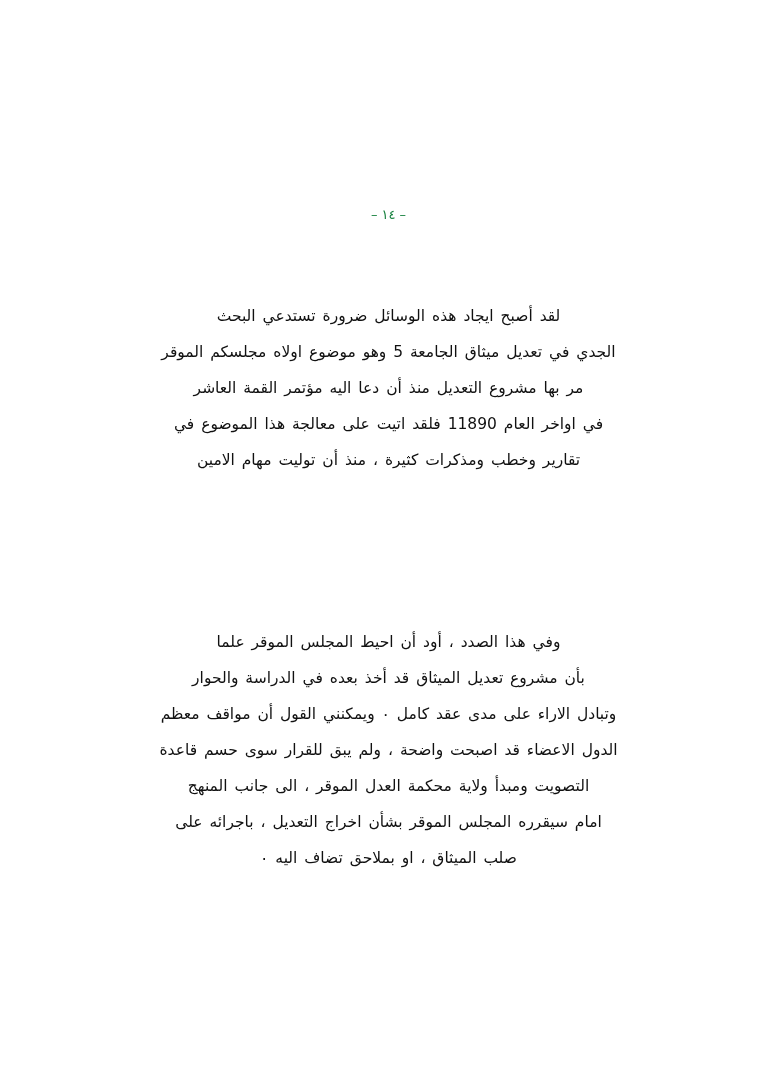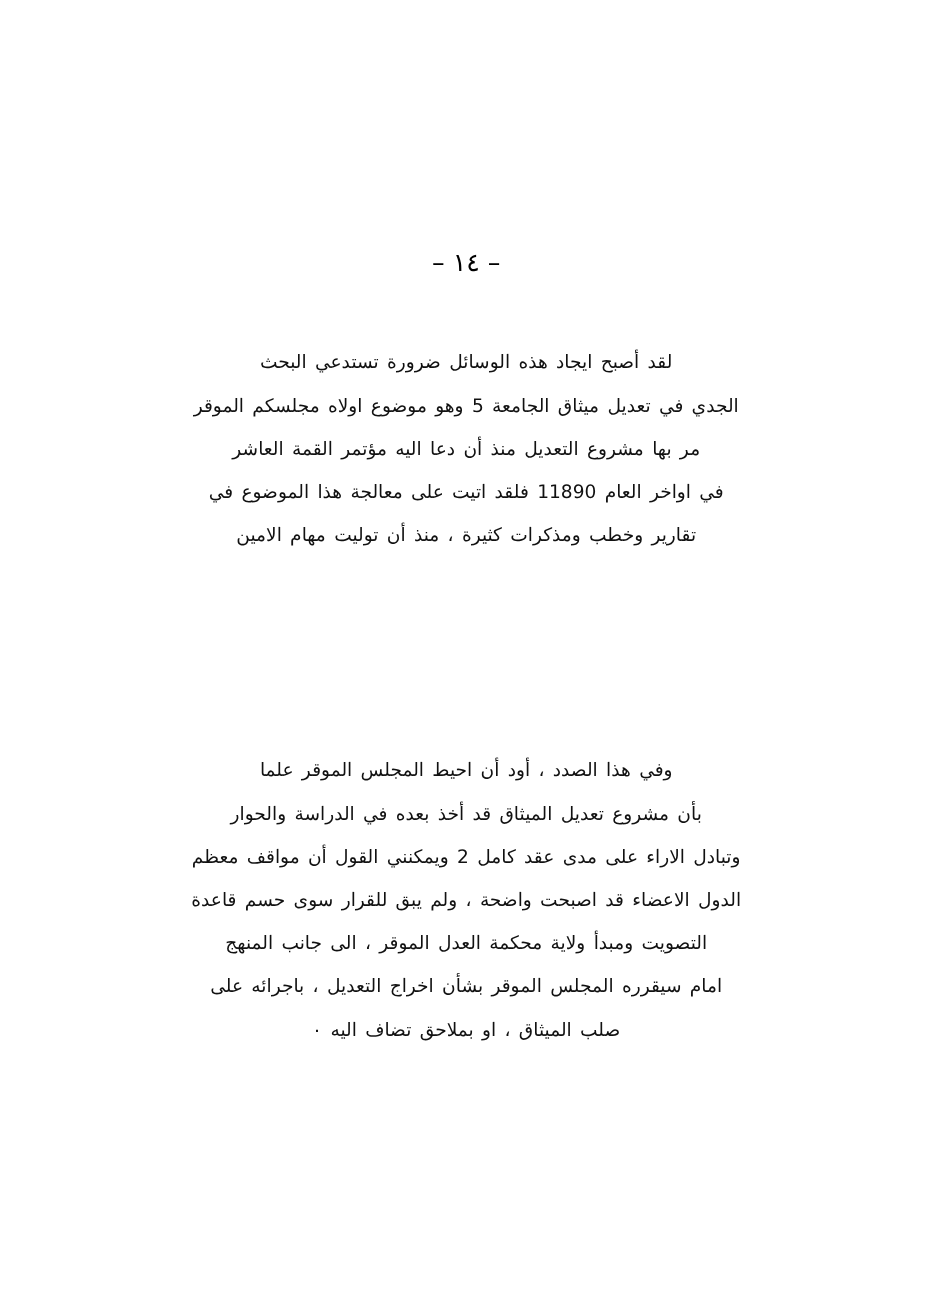--- a/index.html
+++ b/index.html
@@ -22,23 +22,23 @@
     padding: 0;
     position: relative;
     background: #fff;
   }
   .page-number {
     position: absolute;
     top: 207px;
     left: 0;
     width: 777px;
     text-align: center;
-    font-size: 21px;
+    font-size: 13px;
     letter-spacing: 1px;
-    color: #000000;
+    color: #15803d;
     direction: rtl;
   }
   .body-block {
     position: absolute;
     left: 100px;
     right: 100px;
     width: 577px;
   }
   .para {
     direction: rtl;
@@ -51,21 +51,21 @@
   }
   .para.p1 { top: 0; }
   .para .line {
     display: block;
     direction: rtl;
     white-space: nowrap;
   }
   .para .line.center {
     text-align: center;
   }
-  #block1 { top: 284px; }
+  #block1 { top: 298px; }
   #block2 { top: 624px; }
 </style>
 </head>
 <body>
 
 <div class="page">
 
   <div class="page-number">– ١٤ –</div>
 
   <div class="body-block" id="block1">
@@ -75,21 +75,21 @@
       <span class="line center">مر بها مشروع التعديل منذ أن دعا اليه مؤتمر القمة العاشر</span>
       <span class="line center">في اواخر العام 11890 فلقد اتيت على معالجة هذا الموضوع في</span>
       <span class="line center">تقارير وخطب ومذكرات كثيرة ، منذ أن توليت مهام الامين</span>
     </div>
   </div>
 
   <div class="body-block" id="block2">
     <div class="para p2">
       <span class="line center">وفي هذا الصدد ، أود أن احيط المجلس الموقر علما</span>
       <span class="line center">بأن مشروع تعديل الميثاق قد أخذ بعده في الدراسة والحوار</span>
-      <span class="line center">وتبادل الاراء على مدى عقد كامل 2 ويمكنني القول أن مواقف معظم</span>
+      <span class="line center">وتبادل الاراء على مدى عقد كامل ٠ ويمكنني القول أن مواقف معظم</span>
       <span class="line center">الدول الاعضاء قد اصبحت واضحة ، ولم يبق للقرار سوى حسم قاعدة</span>
       <span class="line center">التصويت ومبدأ ولاية محكمة العدل الموقر ، الى جانب المنهج</span>
       <span class="line center">امام سيقرره المجلس الموقر بشأن اخراج التعديل ، باجرائه على</span>
       <span class="line center">صلب الميثاق ، او بملاحق تضاف اليه ٠</span>
     </div>
   </div>
 
 </div>
 
 </body></html>

